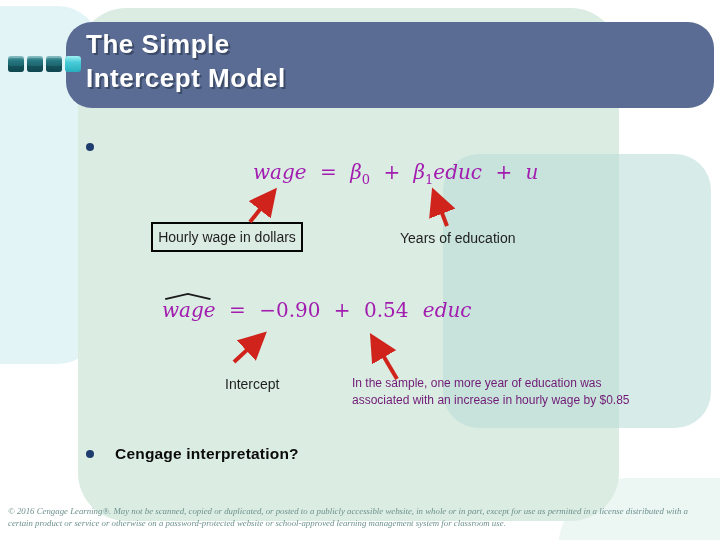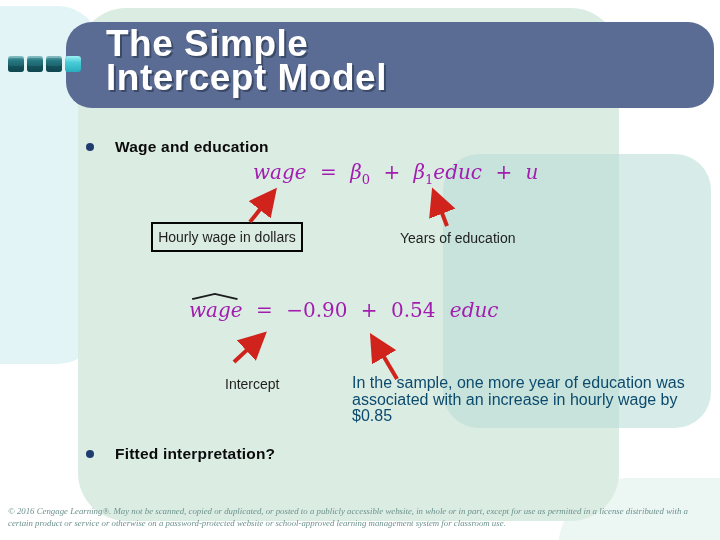--- a/index.html
+++ b/index.html
@@ -23,21 +23,21 @@
   .overlay-panel{
     position:absolute;left:443px;top:154px;width:268px;height:274px;
     border-radius:36px;background:rgba(183,220,213,0.55);
   }
   
   .header{
     position:absolute;left:66px;top:22px;width:648px;height:86px;
     border-radius:26px;background:#5a6b94;
   }
   .title{
-    padding:5px 0 0 40px;color:#ffffff;font-weight:bold;font-size:37px;
+    padding:5px 0 0 20px;color:#ffffff;font-weight:bold;font-size:26px;
     line-height:34px;letter-spacing:0.5px;text-shadow:2px 2px 0 #3b4a66;
   }
   .cubes{position:absolute;left:8px;top:56px;display:flex;gap:3px;}
   .cube{width:16px;height:16px;border-radius:3px;}
   .cube.dark{
     background:linear-gradient(180deg,#5fa7ad 0%,#257680 30%,#134f59 100%);
     box-shadow:inset 0 -6px 0 rgba(10,60,66,0.45), inset 0 2px 0 rgba(255,255,255,0.25);
   }
   .cube.bright{
     background:linear-gradient(180deg,#9ff0f2 0%,#48ccd8 40%,#27aebd 100%);
@@ -57,21 +57,21 @@
   .formula .gap{margin-left:8px;}
   .hatwrap{position:relative;display:inline-block;}
   .hat{position:absolute;left:2px;top:-5px;width:calc(100% - 6px);height:7px;}
   
   .small-label{position:absolute;font-size:14px;color:#1f1f1f;}
   .callout-box{
     position:absolute;left:151px;top:222px;width:148px;height:26px;
     border:2px solid #060606;display:flex;align-items:center;justify-content:center;
     font-size:14px;color:#1f1f1f;background:transparent;
   }
-  .sample-note{position:absolute;left:352px;top:375px;font-size:16px;line-height:16.5px;color:#0c4a6e;}
+  .sample-note{position:absolute;left:352px;top:375px;font-size:12px;line-height:16.5px;color:#701a75;}
   
   .arrows{position:absolute;left:0;top:0;width:720px;height:540px;pointer-events:none;}
   
   .footer{
     position:absolute;left:8px;top:506px;width:708px;
     font-family:"Liberation Serif",serif;font-style:italic;
     font-size:8.8px;line-height:11.5px;color:#6d928d;
   }
 </style>
 </head>
@@ -93,41 +93,40 @@
 
   <div class="cubes">
     <div class="cube dark"></div>
     <div class="cube dark"></div>
     <div class="cube dark"></div>
     <div class="cube bright"></div>
   </div>
 
   <div class="bullet-row" style="left:86px;top:138px;">
     <div class="bullet-dot"></div>
-    <div class="bullet-label">Wage and education</div>
   </div>
 
   <div class="formula" style="left:253px;top:160px;">
     <span class="it">wage</span>
     <span class="op">=</span>
     <span class="it">β</span><sub>0</sub>
     <span class="op">+</span>
     <span class="it">β</span><sub>1</sub><span class="it">educ</span>
     <span class="op">+</span>
     <span class="it">u</span>
   </div>
 
   <div class="callout-box">
     <span>Hourly wage in dollars</span>
   </div>
 
   <div class="small-label" style="left:400px;top:230px;">Years of education</div>
 
 
-  <div class="formula" style="left:162px;top:298px;margin-left:27px;">
+  <div class="formula" style="left:162px;top:298px;">
     <span class="hatwrap">
       <svg class="hat" viewBox="0 0 40 8" preserveAspectRatio="none">
         <path d="M1,7 L20,1 L39,7" fill="none" stroke="#1c1c1c" stroke-width="1.8"></path>
       </svg>
       <span class="it">wage</span>
     </span>
     <span class="op">=</span>
     <span>−0.90</span>
     <span class="op">+</span>
     <span>0.54</span>
@@ -136,21 +135,21 @@
 
   <div class="small-label" style="left:209px;top:376px;margin-left:16px;">Intercept</div>
 
   <div class="sample-note">
     <div>In the sample, one more year of education was</div>
     <div>associated with an increase in hourly wage by $0.85</div>
   </div>
 
   <div class="bullet-row" style="left:86px;top:445px;">
     <div class="bullet-dot"></div>
-    <div class="bullet-label">Fitted interpretation?</div>
+    <div class="bullet-label">Cengage interpretation?</div>
   </div>
 
   <svg class="arrows">
     <defs>
       <marker id="ah" markerWidth="7" markerHeight="7" refX="5" refY="3.5" orient="auto">
         <path d="M0,0 L7,3.5 L0,7 z" fill="#cf231c"></path>
       </marker>
     </defs>
     <line x1="250" y1="222" x2="272" y2="194" stroke="#cf231c" stroke-width="4" marker-end="url(#ah)"></line>
     <line x1="447" y1="226" x2="435" y2="195" stroke="#cf231c" stroke-width="4" marker-end="url(#ah)"></line>

